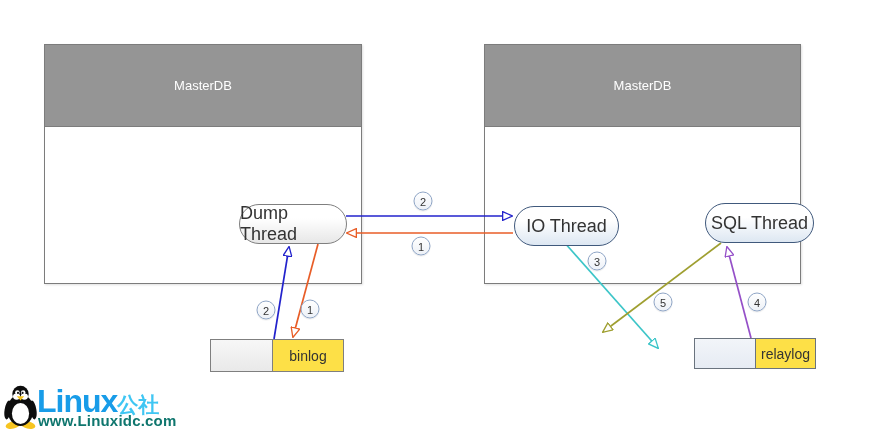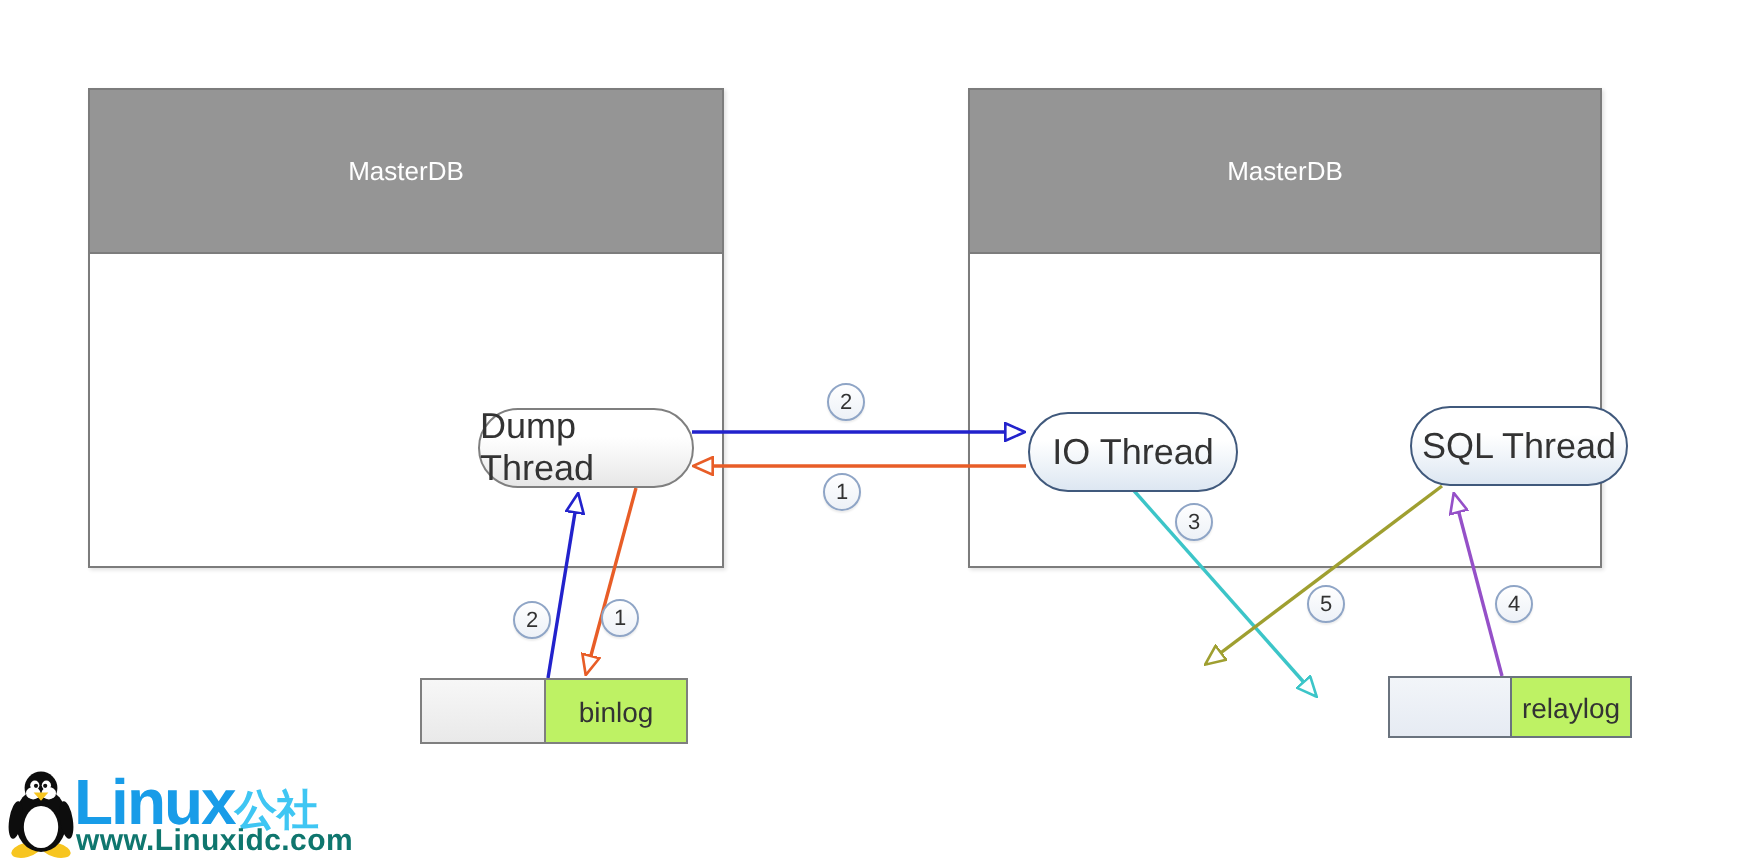--- a/index.html
+++ b/index.html
@@ -45,21 +45,21 @@
     left:500px;top:310px;width:96px;height:55px;
     border:2px solid #3a5f94;background:linear-gradient(180deg,#fbfcfe 40%,#e9eff7 100%);
   }
   
   .logbox{position:absolute;display:flex;background:#fff;}
   .logbox.binlog{left:210px;top:339px;width:132px;height:31px;border:1px solid #7f7f7f;}
   .logbox.relaylog{left:694px;top:338px;width:120px;height:29px;border:1px solid #6a737e;}
   .logbox .cell-left{border-right:1px solid #7f7f7f;}
   .logbox.binlog .cell-left{width:61px;background:linear-gradient(180deg,#f7f7f7,#e9e9e9);}
   .logbox.relaylog .cell-left{width:60px;background:linear-gradient(180deg,#f2f5f9,#e6ebf3);border-right-color:#6a737e;}
-  .logbox .cell-right{flex:1;display:flex;align-items:center;justify-content:center;font-size:14px;background:#bef264;}
+  .logbox .cell-right{flex:1;display:flex;align-items:center;justify-content:center;font-size:14px;background:#fde047;}
   
   svg.arrows{position:absolute;left:0;top:0;width:878px;height:431px;pointer-events:none;}
   
   .badge{
     position:absolute;width:17px;height:17px;border-radius:50%;
     border:1px solid #8fa5c6;background:linear-gradient(180deg,#ffffff,#edf1f7);
     display:flex;align-items:center;justify-content:center;
     font-size:11px;color:#333;transform:translate(-50%,-50%);
     box-shadow:0 1px 1px rgba(0,0,0,.08);
   }

